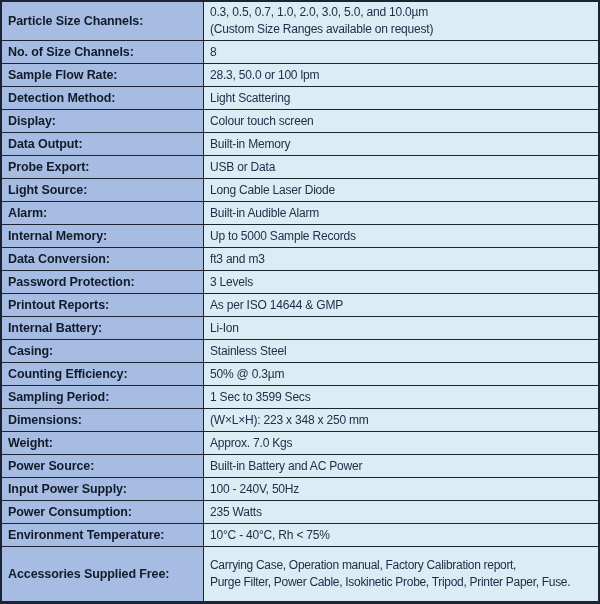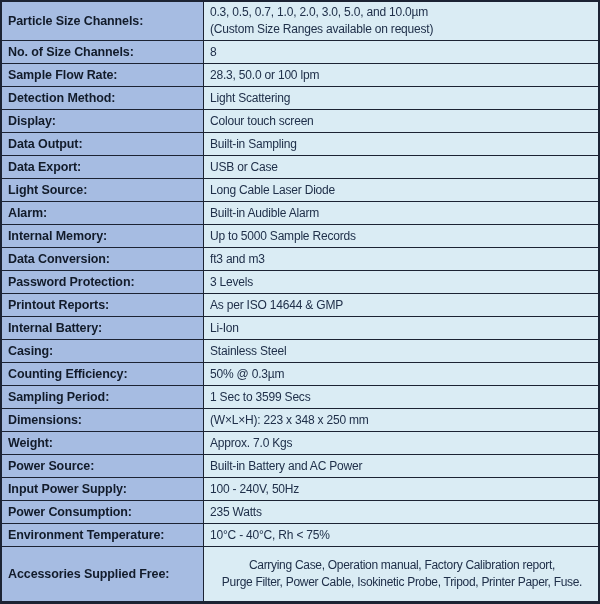--- a/index.html
+++ b/index.html
@@ -23,21 +23,21 @@
     overflow:hidden;
   }
   .row{
     display:flex;
     flex:0 0 auto;
     height:23px;
     box-sizing:border-box;
     border-bottom:1.5px solid var(--border);
   }
   .row-first{height:39px;}
-  .row-last{height:54px;border-bottom:none;flex:1 0 auto;text-align:center;}
+  .row-last{height:54px;border-bottom:none;flex:1 0 auto;}
   .cell{box-sizing:border-box;overflow:hidden;}
   .label{
     width:202px;
     flex:0 0 202px;
     background:var(--label-bg);
     border-right:1.5px solid var(--border);
     color:var(--label-text);
     font-weight:bold;
     font-size:12.5px;
     letter-spacing:-0.1px;
@@ -97,28 +97,28 @@
   <div class="row">
     <div class="cell label">Display:</div>
     <div class="cell value">
         <div class="line">Colour touch screen</div>
       </div>
   </div>
 
   <div class="row">
     <div class="cell label">Data Output:</div>
     <div class="cell value">
-        <div class="line">Built-in Sampling</div>
-      </div>
-  </div>
-
-  <div class="row">
-    <div class="cell label">Data Export:</div>
-    <div class="cell value">
-        <div class="line">USB or Case</div>
+        <div class="line">Built-in Memory</div>
+      </div>
+  </div>
+
+  <div class="row">
+    <div class="cell label">Probe Export:</div>
+    <div class="cell value">
+        <div class="line">USB or Data</div>
       </div>
   </div>
 
   <div class="row">
     <div class="cell label">Light Source:</div>
     <div class="cell value">
         <div class="line">Long Cable Laser Diode</div>
       </div>
   </div>
 

